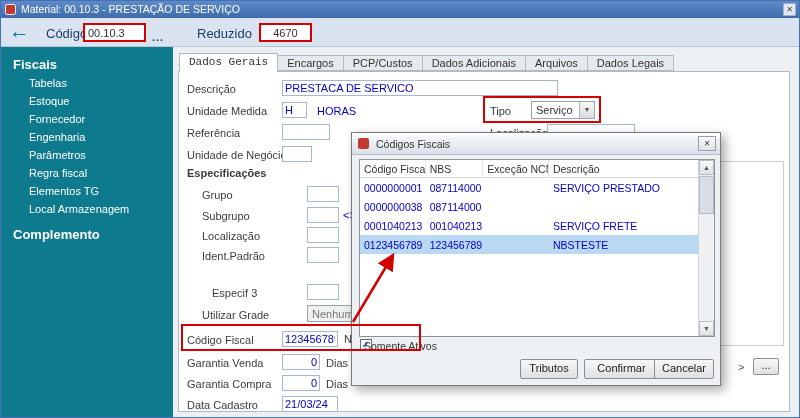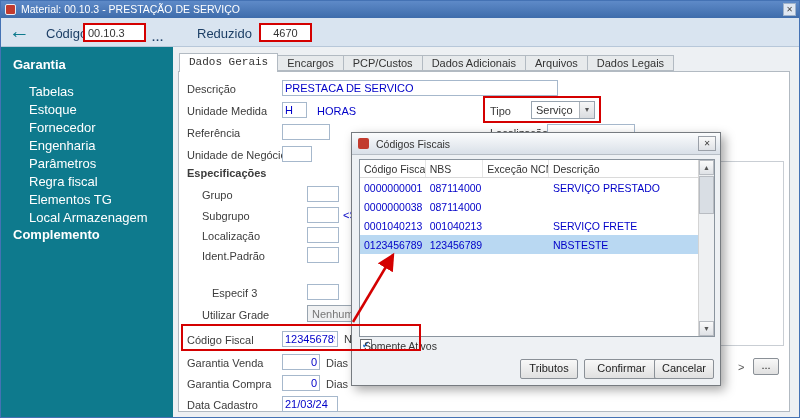--- a/index.html
+++ b/index.html
@@ -29,21 +29,21 @@
     font:11px "Liberation Sans",sans-serif; color:#333; padding:0 3px;
     border:2px solid var(--annotation,#d40000); }
   .center { text-align:center; }
   .lookup { position:absolute; left:151px; top:13px; color:#1d3f66; font-weight:bold;
     letter-spacing:1px; cursor:pointer; }
 
   
   .sidebar { position:absolute; left:0; top:46px; width:172px; bottom:0;
     background:var(--sidebar,#0e7a8d); color:#fff; z-index:2; }
   .side-h { position:absolute; left:12px; font-size:13px; font-weight:bold; white-space:nowrap; }
-  .side-i { position:absolute; left:28px; font-size:13px; white-space:nowrap; cursor:pointer;margin-top:7px; }
+  .side-i { position:absolute; left:28px; font-size:11px; white-space:nowrap; cursor:pointer; }
 
   
   .panel { position:absolute; left:177px; top:70px; width:612px; height:341px;
     background:#fff; border:1px solid #b2bac2; z-index:1; }
   .tabs { position:absolute; left:178px; top:52px; display:flex; z-index:3; }
   .tab { height:16px; margin-top:2px; line-height:15px; padding:0 9px; background:#e7eaec;
     border:1px solid #b2bac2; border-left:none; color:#333; cursor:pointer; white-space:nowrap; }
   .tab:first-child { border-left:1px solid #b2bac2; }
   .tab.active { margin-top:0; height:19px; line-height:17px; background:#fff; border-bottom:none;
     border-left:1px solid #b2bac2;font-family:Liberation Mono, monospace; }
@@ -126,21 +126,21 @@
   <div class="header">
     <span class="back">←</span>
     <span class="hlbl" style="left:45px">Código</span>
     <input class="hinp" style="left: 82px; width: 63px;" value="00.10.3">
     <span class="lookup">...</span>
     <span class="hlbl" style="left:196px">Reduzido</span>
     <input class="hinp center" style="left: 258px; width: 53px;" value="4670">
   </div>
 
   <div class="sidebar">
-    <span class="side-h" style="top:10px">Garantia</span>
+    <span class="side-h" style="top:10px">Fiscais</span>
     <span class="side-i" style="top:30px">Tabelas</span>
     <span class="side-i" style="top:48px">Estoque</span>
     <span class="side-i" style="top:66px">Fornecedor</span>
     <span class="side-i" style="top:84px">Engenharia</span>
     <span class="side-i" style="top:102px">Parâmetros</span>
     <span class="side-i" style="top:120px">Regra fiscal</span>
     <span class="side-i" style="top:138px">Elementos TG</span>
     <span class="side-i" style="top:156px">Local Armazenagem</span>
     <span class="side-h" style="top:180px">Complemento</span>
   </div>

